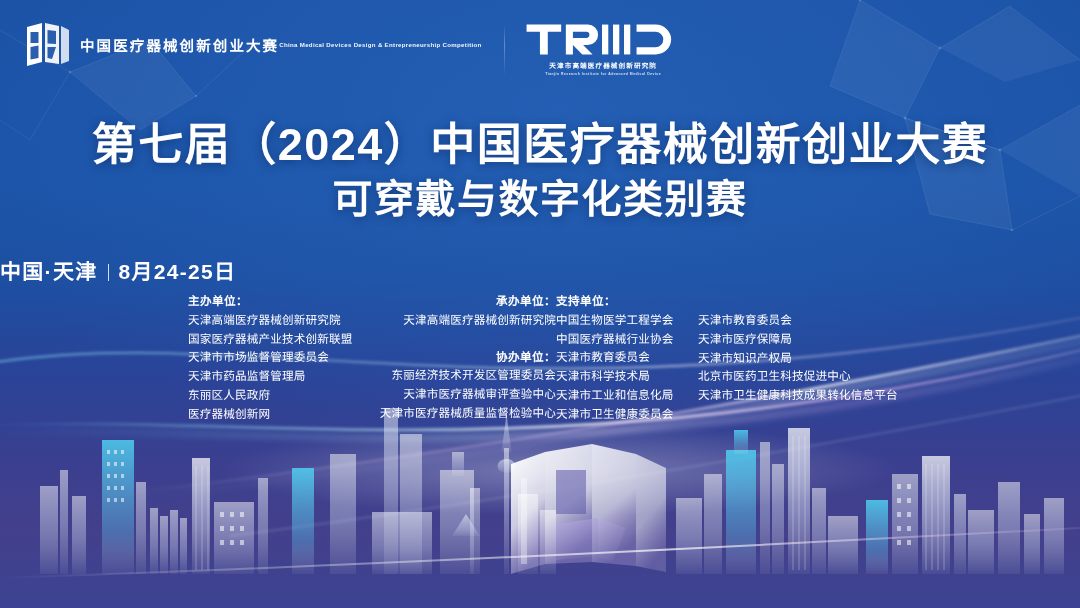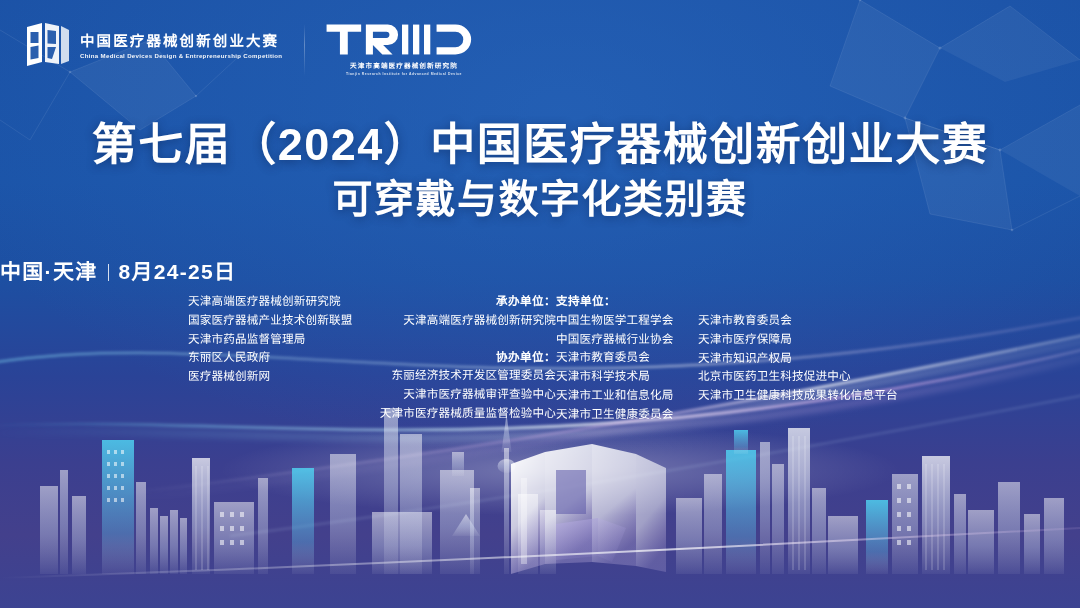--- a/index.html
+++ b/index.html
@@ -26,21 +26,21 @@
 
   
   .skyline { position:absolute; left:0; right:0; bottom:0; height:230px; pointer-events:none; }
   .skyline svg { width:100%; height:100%; display:block; }
 
   
   .header { position:absolute; top:22px; left:24px; display:flex; align-items:flex-start; gap:18px; }
   .logo-main { display:flex; align-items:center; gap:9px; }
   .logo-mark { width:47px; height:45px; flex:none; }
   .logo-mark svg { display:block; width:100%; height:100%; }
-  .logo-txt { display:flex; flex-direction:column; justify-content:center; padding-top:3px; }
+  .logo-txt { display:flex; flex-direction:row; justify-content:center; padding-top:3px; }
   .logo-cn {
     font-size:14.5px; font-weight:700; color:#ffffff; letter-spacing:2.1px;
     line-height:1.15; white-space:nowrap;
   }
   .logo-en {
     font-size:6.1px; font-weight:700; color:#ffffff; letter-spacing:0.32px;
     margin-top:3px; white-space:nowrap; opacity:.95;
   }
   .divider-v {
     width:1px; align-self:stretch; margin:2px 2px 0 4px;
@@ -381,22 +381,24 @@
     <div class="title-line title-2">可穿戴与数字化类别赛</div>
   </div>
 
   <div class="subtitle">
     <span>中国·天津</span><span class="sep"></span><span>8月24-25日</span>
   </div>
 
   <div class="orgs">
 
     <div class="org-col c1">
+      <div class="org-head">主办单位：</div>
       <div class="org-item">天津高端医疗器械创新研究院</div>
       <div class="org-item">国家医疗器械产业技术创新联盟</div>
+      <div class="org-item">天津市市场监督管理委员会</div>
       <div class="org-item">天津市药品监督管理局</div>
       <div class="org-item">东丽区人民政府</div>
       <div class="org-item">医疗器械创新网</div>
     </div>
 
     <div class="org-col c2">
       <div class="org-head">承办单位：</div>
       <div class="org-item">天津高端医疗器械创新研究院</div>
       <div class="org-spacer"></div>
       <div class="org-head">协办单位：</div>

